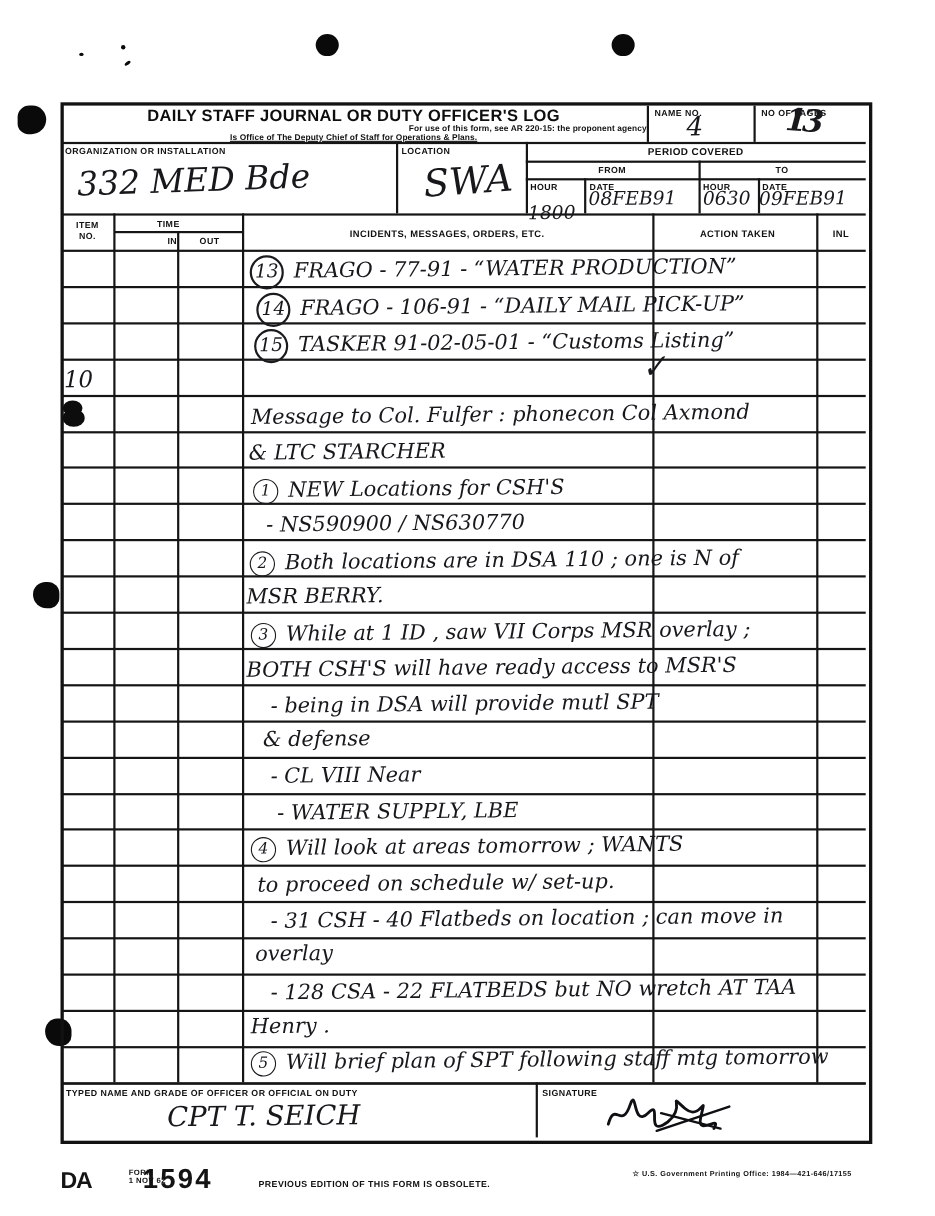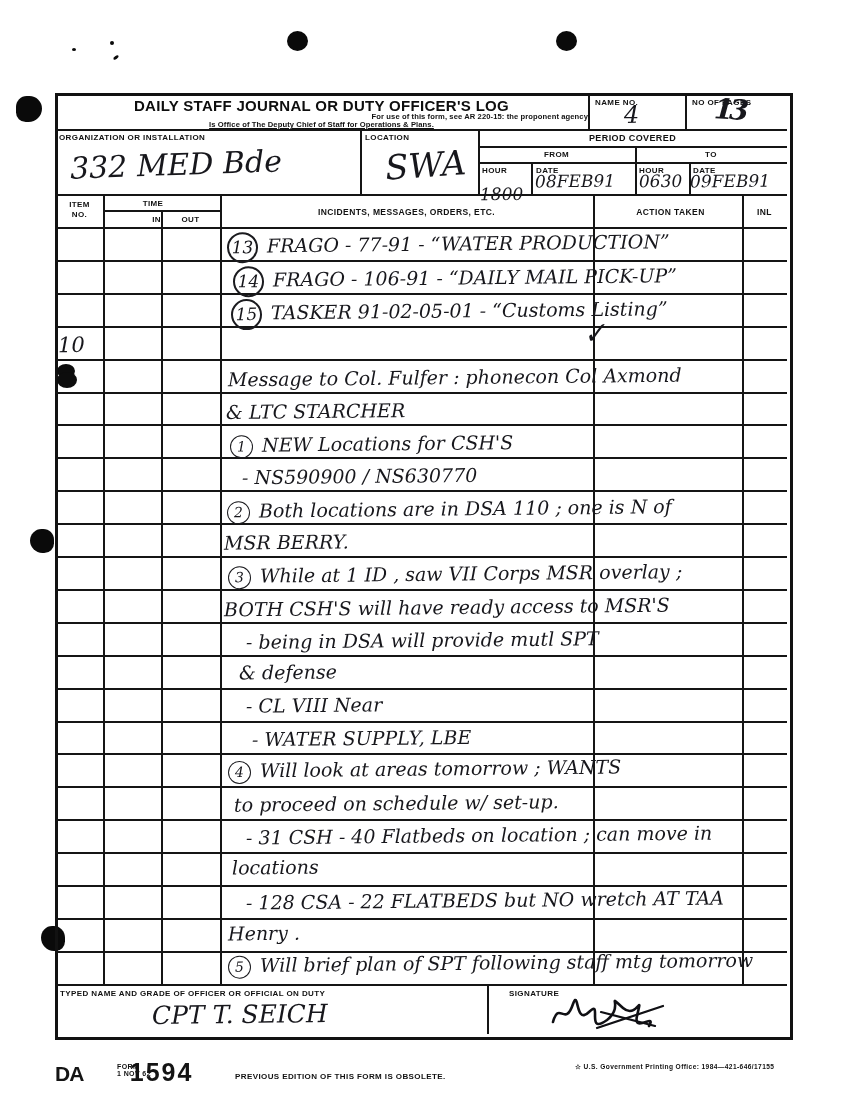--- a/index.html
+++ b/index.html
@@ -129,21 +129,21 @@
 <div class="abs lbl" style="left:56px;top:200px;width:47px;text-align:center;">ITEM</div>
 <div class="abs lbl" style="left:56px;top:210px;width:47px;text-align:center;">NO.</div>
 <div class="abs lbl" style="left:104px;top:199px;width:98px;text-align:center;">TIME</div>
 <div class="abs lbl" style="left:104px;top:215px;width:57px;text-align:right;">IN</div>
 <div class="abs lbl" style="left:161px;top:215px;width:59px;text-align:center;">OUT</div>
 <div class="abs lbl" style="left:220px;top:207px;width:373px;text-align:center;font-size:8.5px;">INCIDENTS, MESSAGES, ORDERS, ETC.</div>
 <div class="abs lbl" style="left:593px;top:207px;width:155px;text-align:center;font-size:8.5px;">ACTION TAKEN</div>
 <div class="abs lbl" style="left:742px;top:207px;width:45px;text-align:center;font-size:8.5px;">INL</div>
 
 <div class="abs lbl" style="left:60px;top:989px;">TYPED NAME AND GRADE OF OFFICER OR OFFICIAL ON DUTY</div>
-<div class="abs lbl" style="left:509px;top:989px;">SIGNATURE</div>
+<div class="abs lbl" style="left:493px;top:989px;">SIGNATURE</div>
 
 <div class="hw" style="left:624px;top:103px;font-size:24px;">4</div>
 <div class="hw" style="left:714px;top:96px;font-size:28px;font-weight:bold;letter-spacing:-4px;transform:rotate(4deg);">13</div>
 <div class="hw hw-big" style="left:70px;top:150px;transform:rotate(-2deg);">332 MED Bde</div>
 <div class="hw hw-big" style="left:385px;top:148px;transform:rotate(-4deg);font-size:34px;">SWA</div>
 <div class="hw" style="left:480px;top:186px;font-size:17px;">1800</div>
 <div class="hw" style="left:535px;top:173px;font-size:17px;">08FEB91</div>
 <div class="hw" style="left:639px;top:173px;font-size:17px;">0630</div>
 <div class="hw" style="left:690px;top:173px;font-size:17px;">09FEB91</div>
 
@@ -179,21 +179,21 @@
 <div class="hw" style="left:224px;top:598px;"><span>BOTH CSH'S will have ready access to MSR'S</span></div>
 <div class="hw" style="left:246px;top:631px;"><span>- being in DSA will provide mutl SPT</span></div>
 <div class="hw" style="left:239px;top:663px;"><span>&amp; defense</span></div>
 <div class="hw" style="left:246px;top:696px;"><span>- CL VIII Near</span></div>
 <div class="hw" style="left:252px;top:729px;"><span>- WATER SUPPLY, LBE</span></div>
 <div class="hw" style="left:228px;top:759px;">
   <span class="hw-num small">4</span><span>Will look at areas tomorrow ; WANTS</span>
 </div>
 <div class="hw" style="left:234px;top:794px;"><span>to proceed on schedule w/ set-up.</span></div>
 <div class="hw" style="left:246px;top:826px;"><span>- 31 CSH - 40 Flatbeds on location ; can move in</span></div>
-<div class="hw" style="left:232px;top:858px;"><span>locations</span></div>
+<div class="hw" style="left:232px;top:858px;"><span>overlay</span></div>
 <div class="hw" style="left:246px;top:891px;"><span>- 128 CSA - 22 FLATBEDS but NO wretch AT TAA</span></div>
 <div class="hw" style="left:228px;top:924px;"><span>Henry .</span></div>
 <div class="hw" style="left:228px;top:953px;">
   <span class="hw-num small">5</span><span>Will brief plan of SPT following staff mtg tomorrow</span>
 </div>
 
 <div class="hw" style="left:152px;top:1002px;font-size:25px;">CPT T. SEICH</div>
 <svg class="abs" style="left:545px;top:982px;" width="140" height="58" viewBox="0 0 140 58">
   <path d="M8,40 C14,18 20,46 28,22 C34,6 30,44 44,30 C58,16 40,54 62,38 C80,24 60,10 78,26 C92,38 98,8 92,34 C88,52 112,30 104,44" fill="none" stroke="#101014" stroke-width="2.6" stroke-linecap="round"></path>
   <path d="M52,46 L118,24 M56,30 L110,44" fill="none" stroke="#101014" stroke-width="2.2" stroke-linecap="round"></path>

